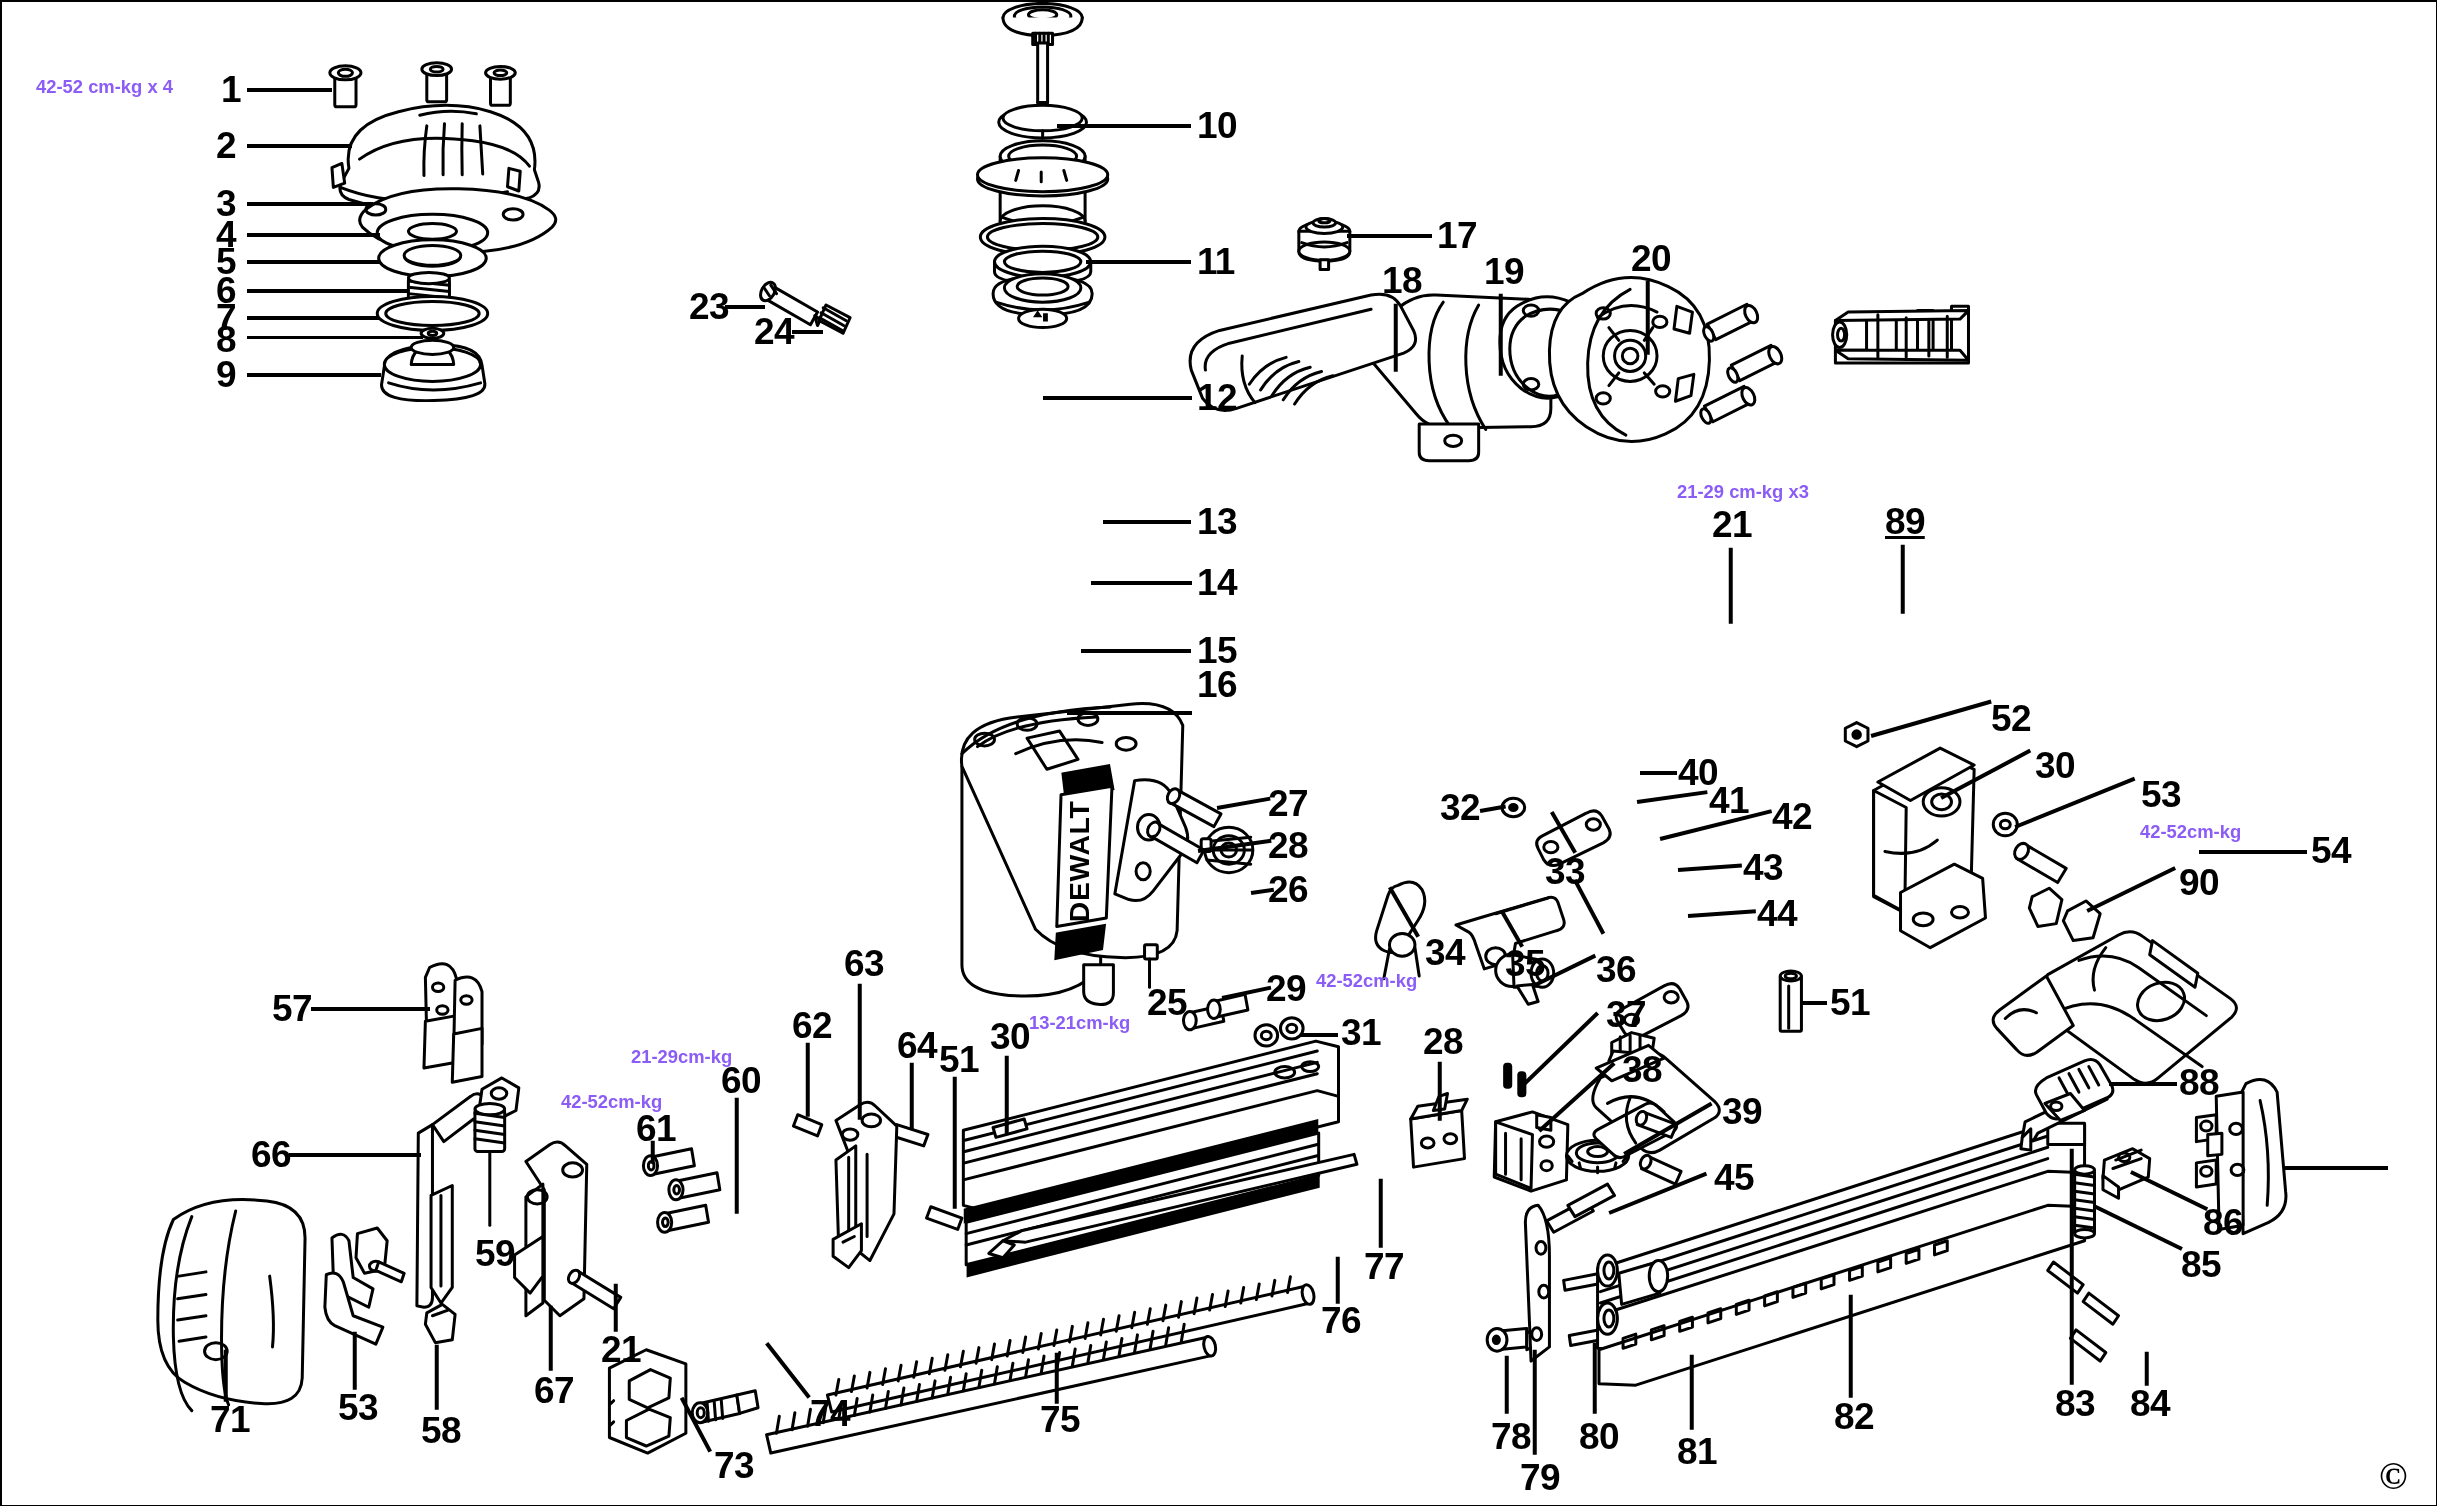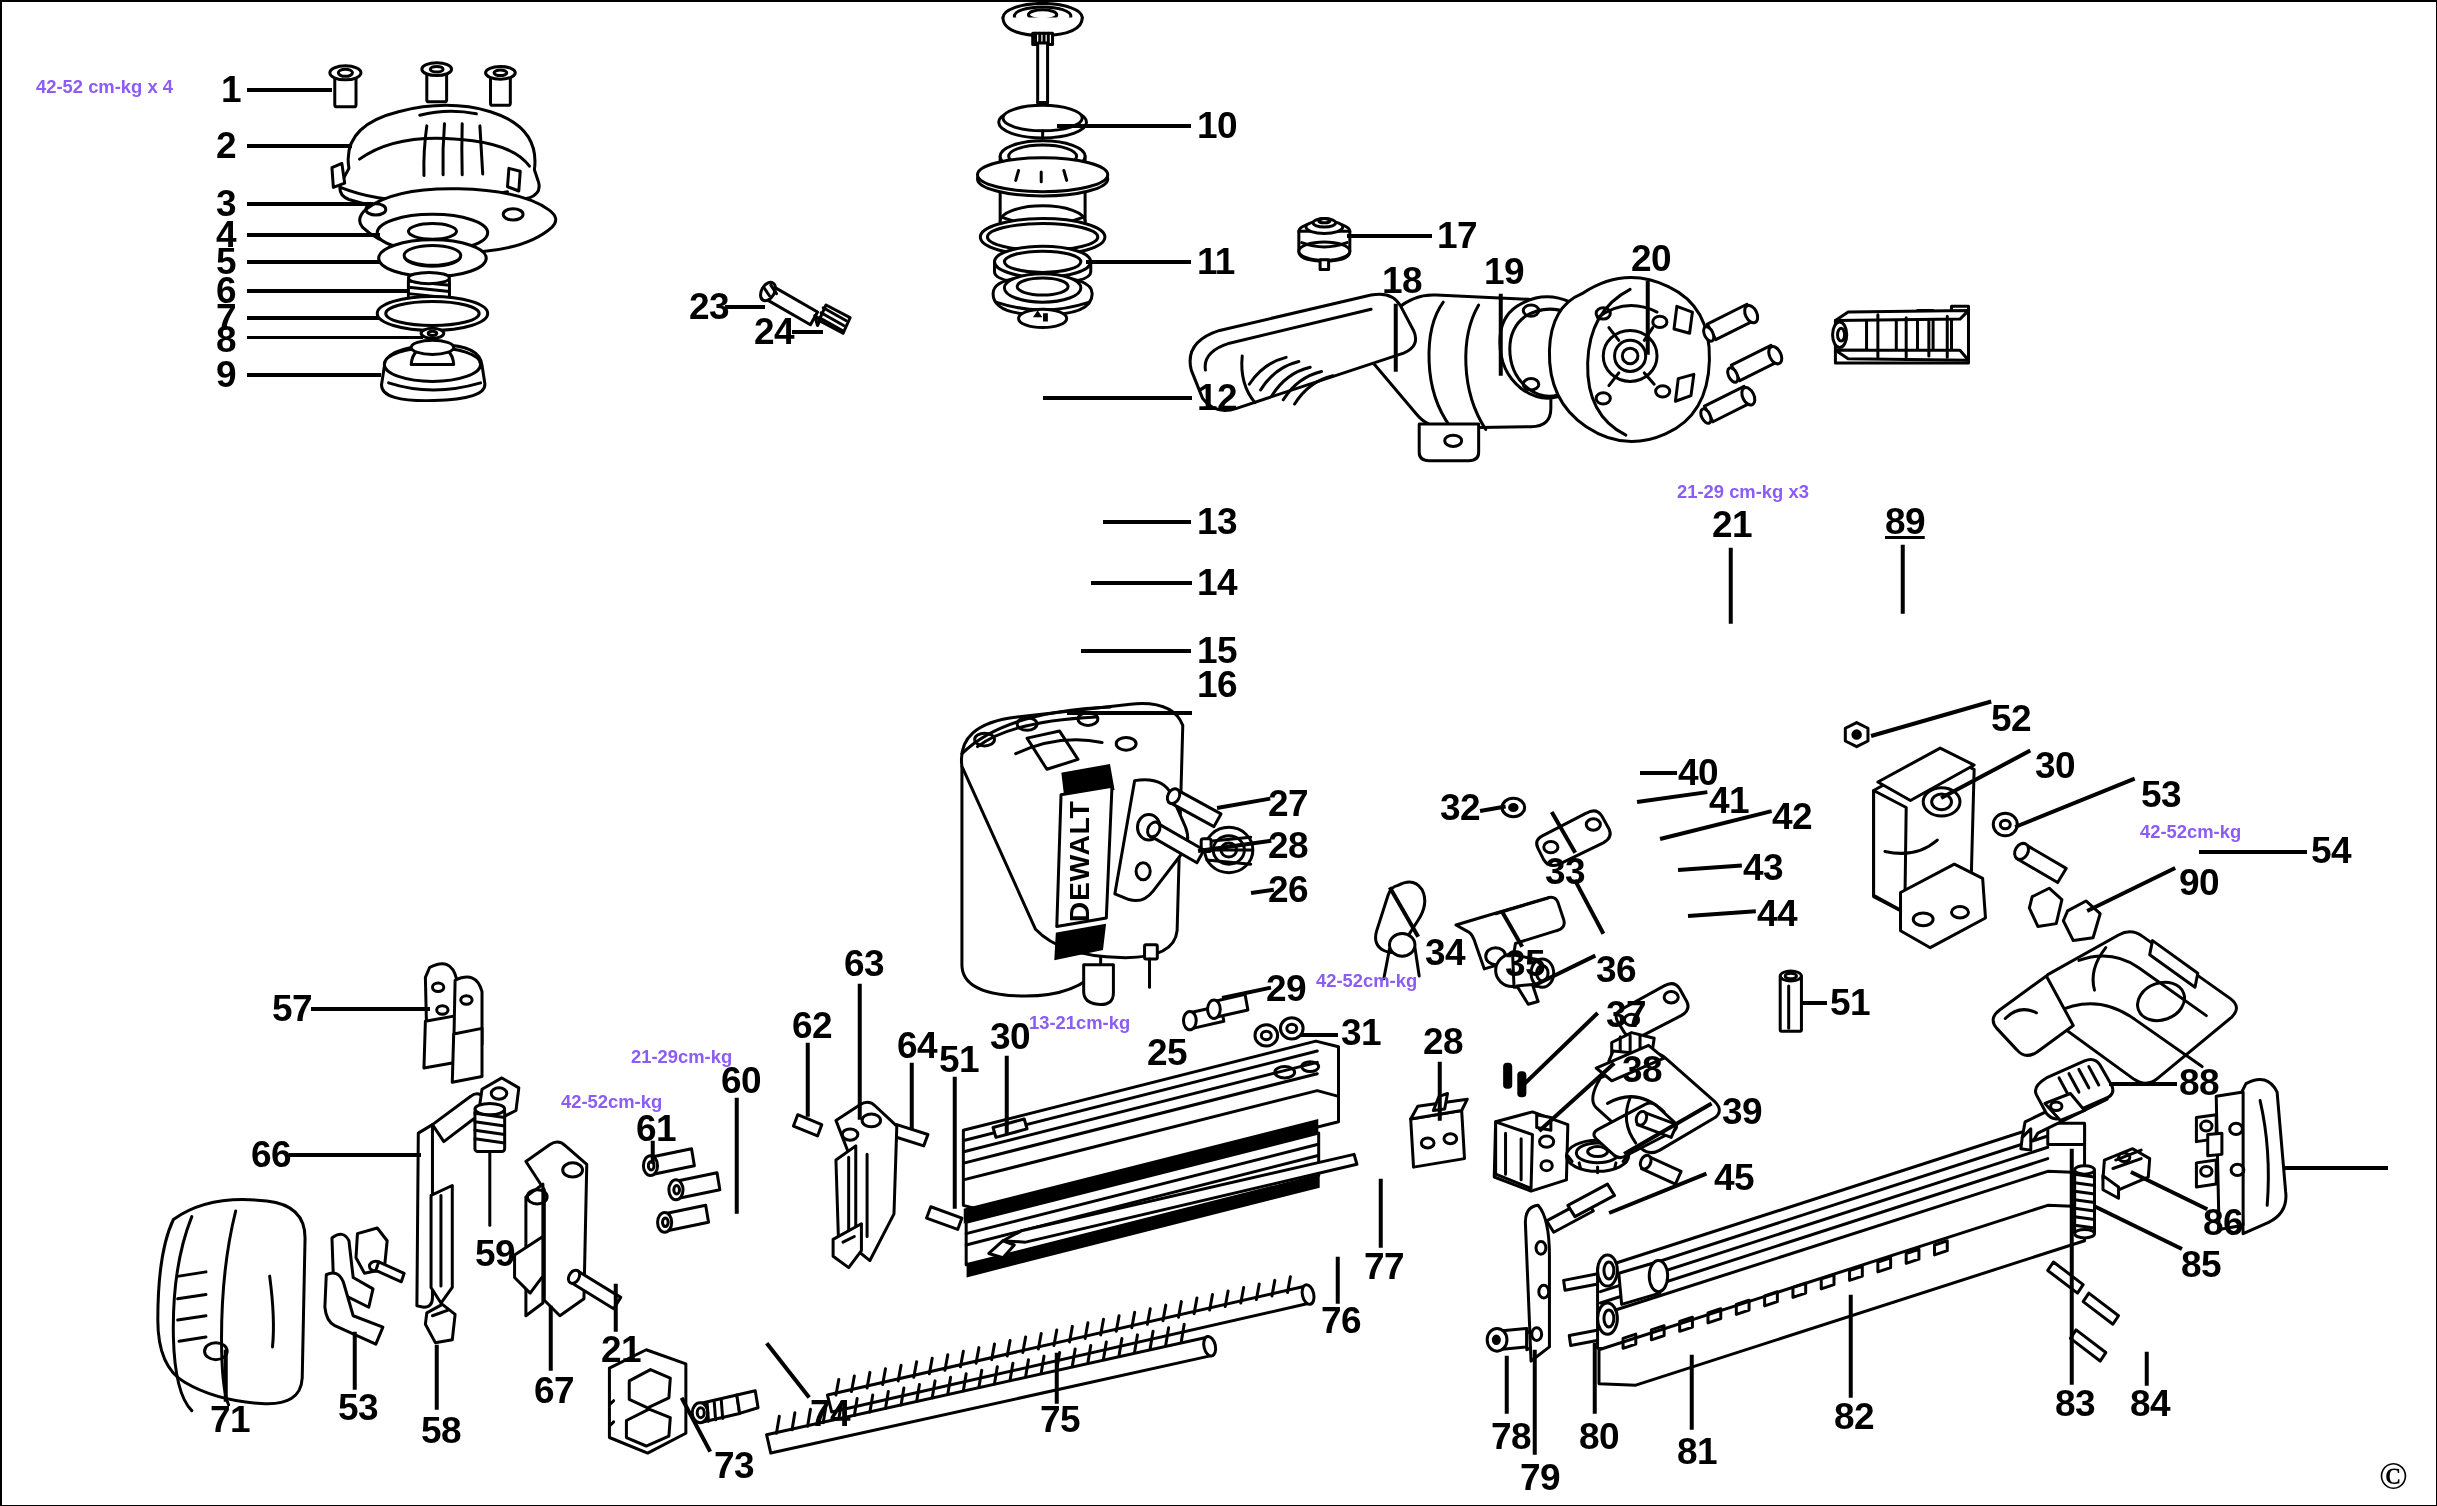--- a/index.html
+++ b/index.html
@@ -785,21 +785,21 @@
 
   <div class="cn" style="left:1266px;top:783px;">27</div>
   <div class="ldr" style="left:1215px;top:804px;width:54px;height:3.5px;transform:rotate(-10deg);"></div>
 
   <div class="cn" style="left:1266px;top:825px;">28</div>
   <div class="ldr" style="left:1196px;top:847px;width:74px;height:3.5px;transform:rotate(-8deg);"></div>
 
   <div class="cn" style="left:1266px;top:869px;">26</div>
   <div class="ldr" style="left:1249px;top:889px;width:22.7px;height:3.5px;transform:rotate(-8deg);"></div>
 
-  <div class="cn" style="left:1145px;top:1032px;">25</div>
+  <div class="cn" style="left:1145px;top:982px;">25</div>
 
   <div class="cn" style="left:1264px;top:968px;">29</div>
   <div class="ldr" style="left:1220px;top:994px;width:50px;height:3.5px;transform:rotate(-12deg);"></div>
 
   <div class="cn" style="left:1438px;top:787px;">32</div>
   <div class="ldr" style="left:1478px;top:807px;width:25.5px;height:3.5px;transform:rotate(-10deg);"></div>
 
   <div class="cn" style="left:1543px;top:851px;">33</div>
   <div class="ldr" style="left:1573px;top:849px;width:47px;height:3.5px;transform:rotate(-120deg);"></div>
   <div class="ldr" style="left:1573px;top:876px;width:61px;height:3.5px;transform:rotate(62deg);"></div>

